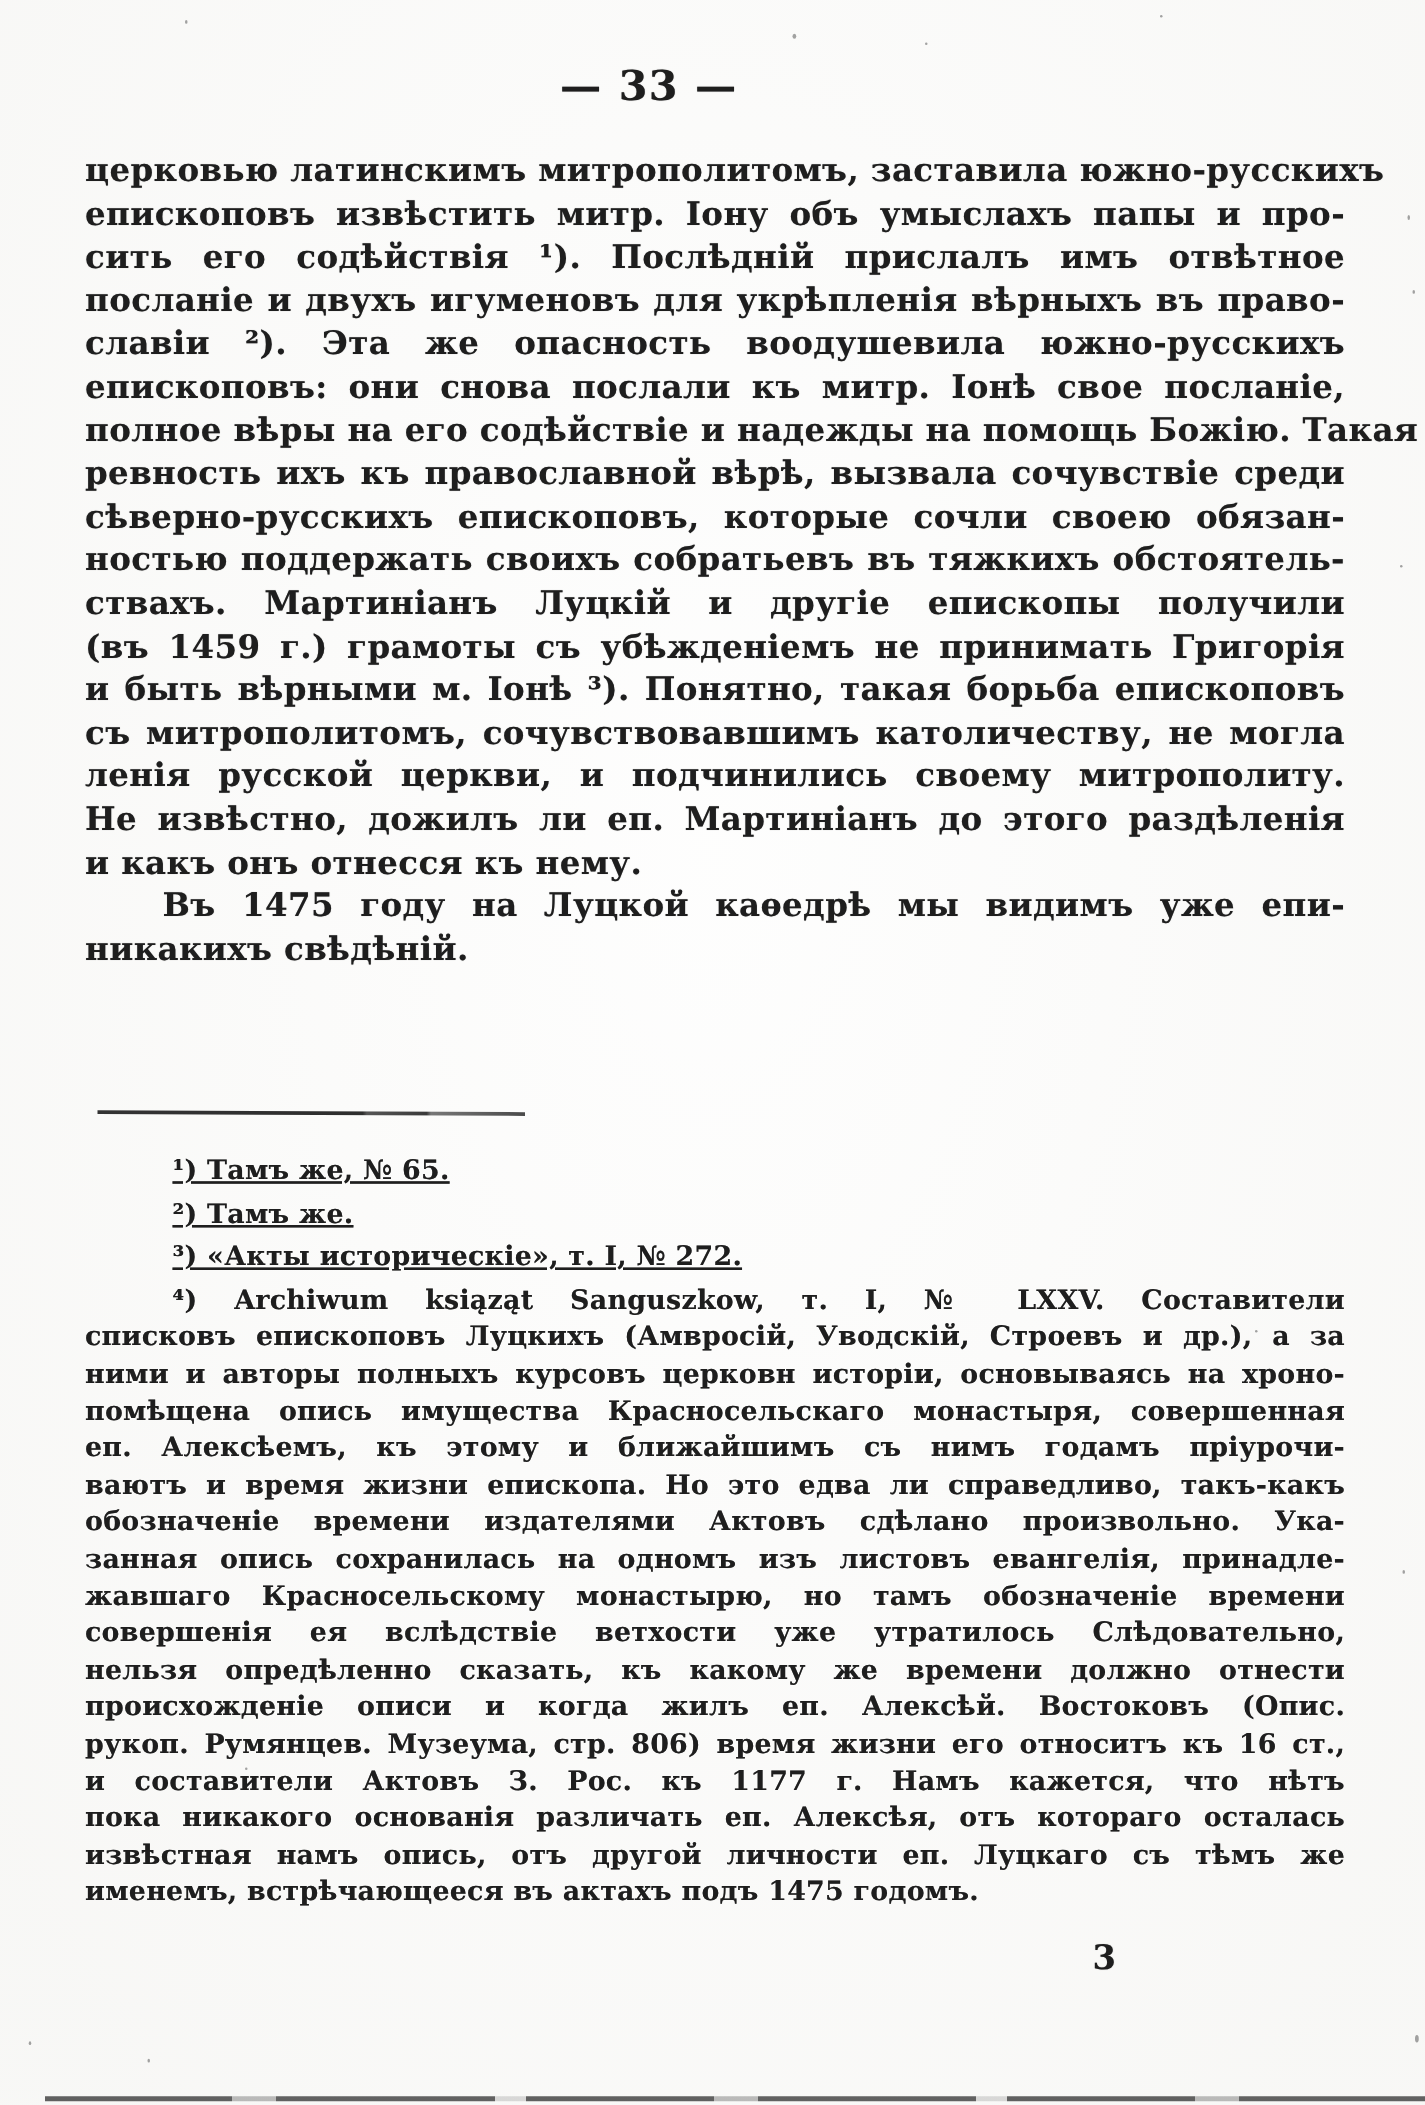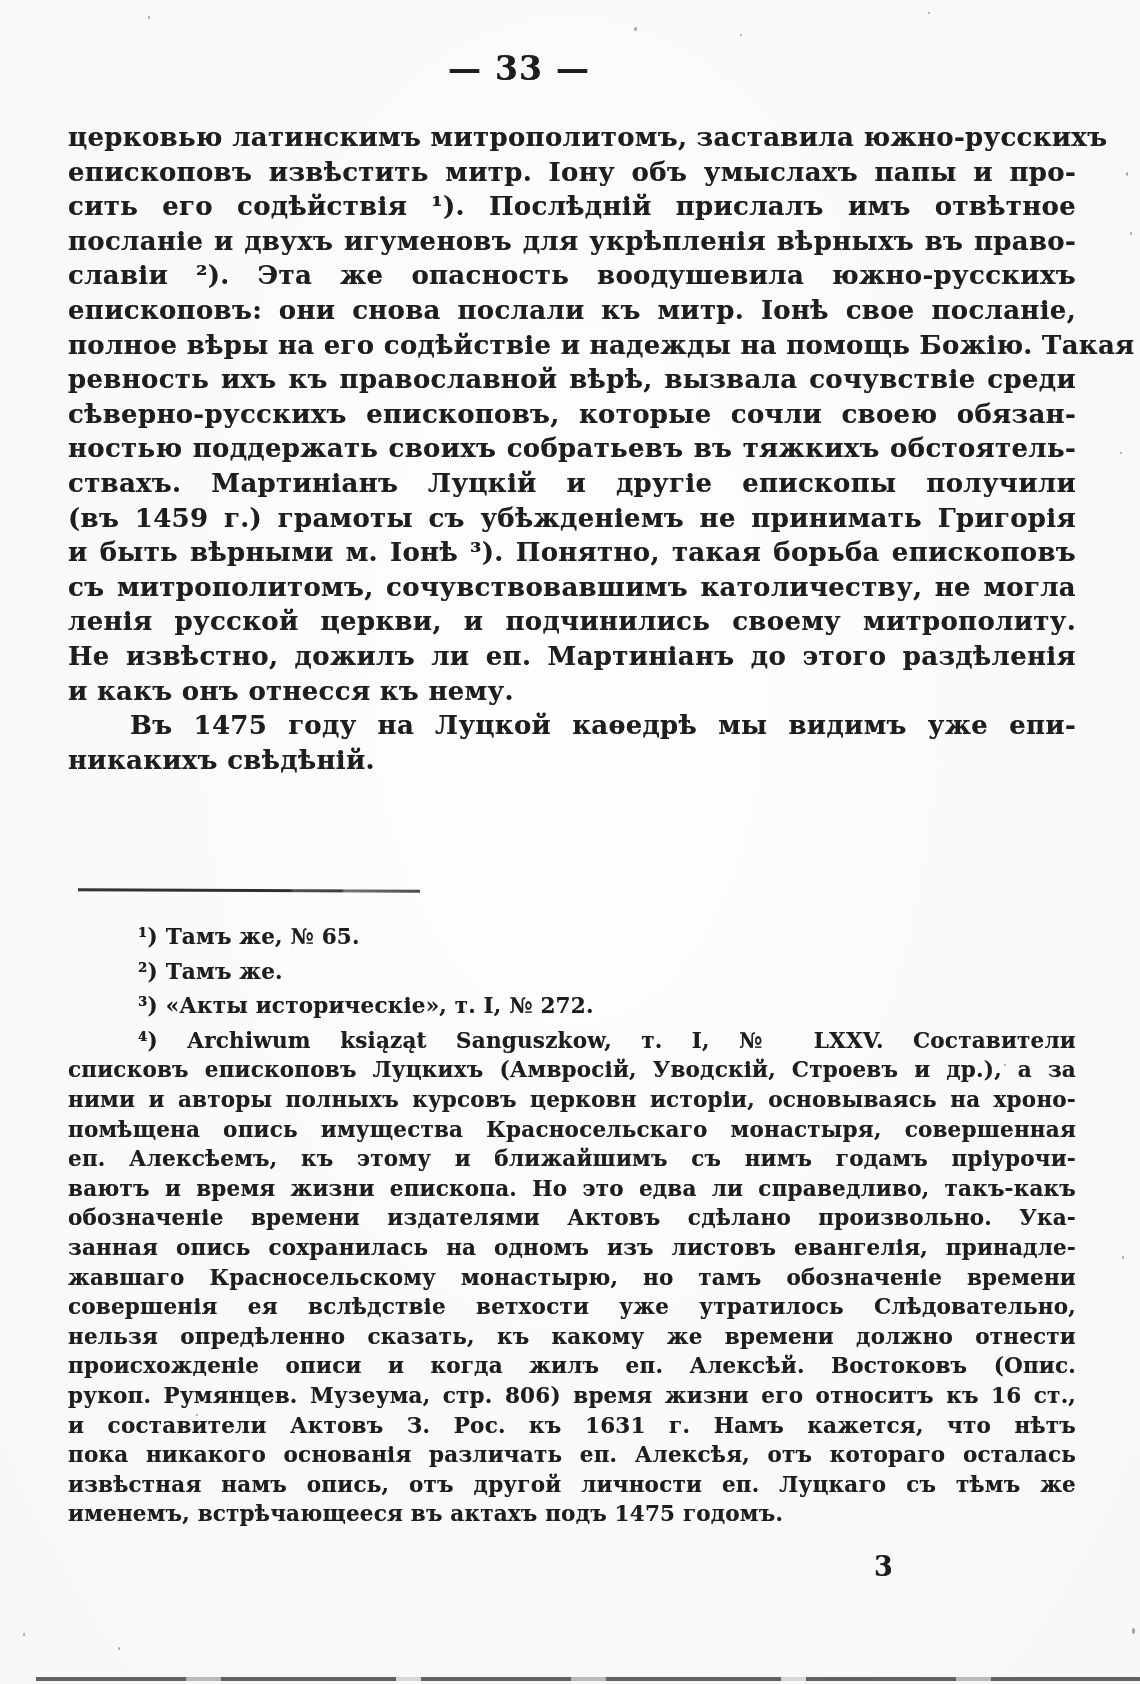--- a/index.html
+++ b/index.html
@@ -43,21 +43,21 @@
     background: linear-gradient(90deg,
       #333 0, #2e2e2e 62%, #555 63%, #3a3a3a 77%, #777 78%, #4a4a4a 100%);
     transform: rotate(0.25deg);
   }
   .footnotes {
     position: absolute; left: 68px; top: 922px; width: 1008px;
     font-size: 21.5px; font-weight: bold; line-height: 29.6px;
     letter-spacing: .2px;
     text-shadow: 0 0 .5px rgba(25,25,25,.5);
   }
-  .fn-single { margin-bottom: 5px; }
+  .fn-single { margin-bottom: 5px; text-decoration: underline; }
   .fn-first { text-indent: 70px; }
   .signature {
     position: absolute; left: 874px; top: 1553px;
     font-size: 27px; font-weight: bold; line-height: 1;
     text-shadow: 0 0 .6px rgba(25,25,25,.5);
   }
   .scan-edge {
     position: absolute; left: 36px; right: 0; top: 1677px; height: 4px;
     background: repeating-linear-gradient(90deg,
       rgba(70,70,70,.85) 0 150px,
@@ -120,21 +120,21 @@
       <div class="bline">помѣщена опись имущества Красносельскаго монастыря, совершенная</div>
       <div class="bline">еп. Алексѣемъ, къ этому и ближайшимъ съ нимъ годамъ пріурочи-</div>
       <div class="bline">ваютъ и время жизни епископа. Но это едва ли справедливо, такъ-какъ</div>
       <div class="bline">обозначеніе времени издателями Актовъ сдѣлано произвольно. Ука-</div>
       <div class="bline">занная опись сохранилась на одномъ изъ листовъ евангелія, принадле-</div>
       <div class="bline">жавшаго Красносельскому монастырю, но тамъ обозначеніе времени</div>
       <div class="bline">совершенія ея вслѣдствіе ветхости уже утратилось Слѣдовательно,</div>
       <div class="bline">нельзя опредѣленно сказать, къ какому же времени должно отнести</div>
       <div class="bline">происхожденіе описи и когда жилъ еп. Алексѣй. Востоковъ (Опис.</div>
       <div class="bline">рукоп. Румянцев. Музеума, стр. 806) время жизни его относитъ къ 16 ст.,</div>
-      <div class="bline">и составители Актовъ З. Рос. къ 1631 г. Намъ кажется, что нѣтъ</div>
+      <div class="bline">и составители Актовъ З. Рос. къ 1177 г. Намъ кажется, что нѣтъ</div>
       <div class="bline">пока никакого основанія различать еп. Алексѣя, отъ котораго осталась</div>
       <div class="bline">извѣстная намъ опись, отъ другой личности еп. Луцкаго съ тѣмъ же</div>
       <div class="bline lastline">именемъ, встрѣчающееся въ актахъ подъ 1475 годомъ.</div>
     </div>
   </div>
 
   <div class="signature">3</div>
 
   <div class="scan-edge"></div>
 

